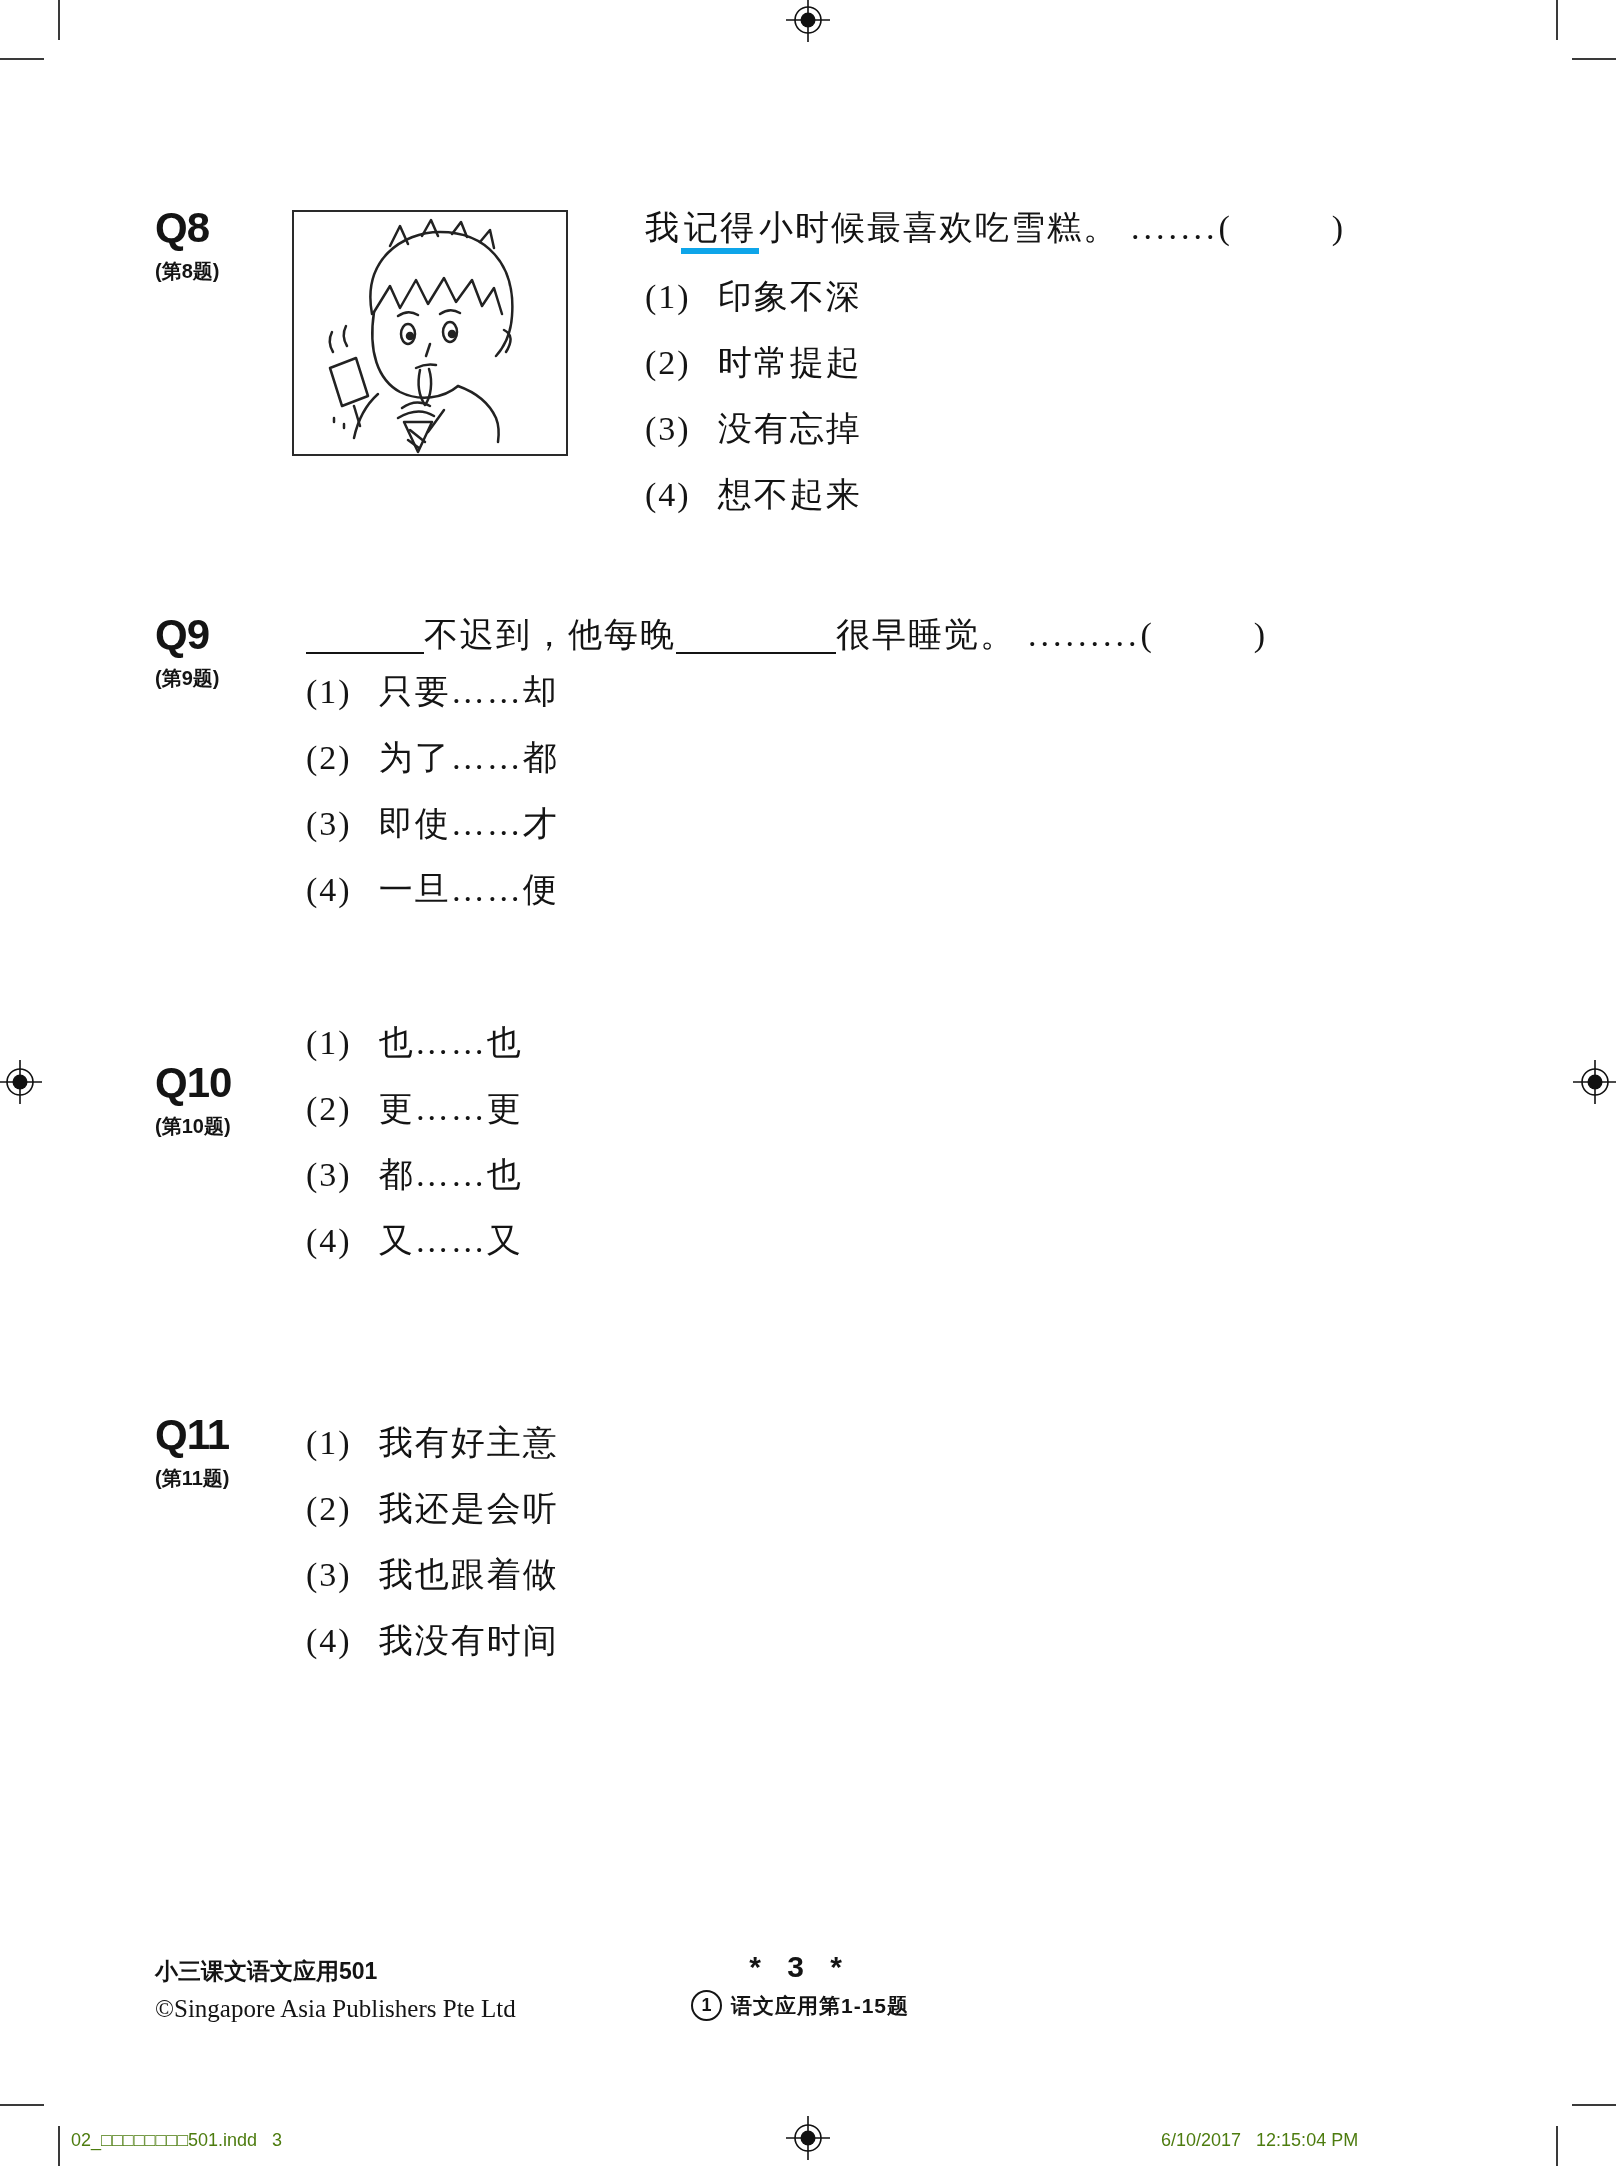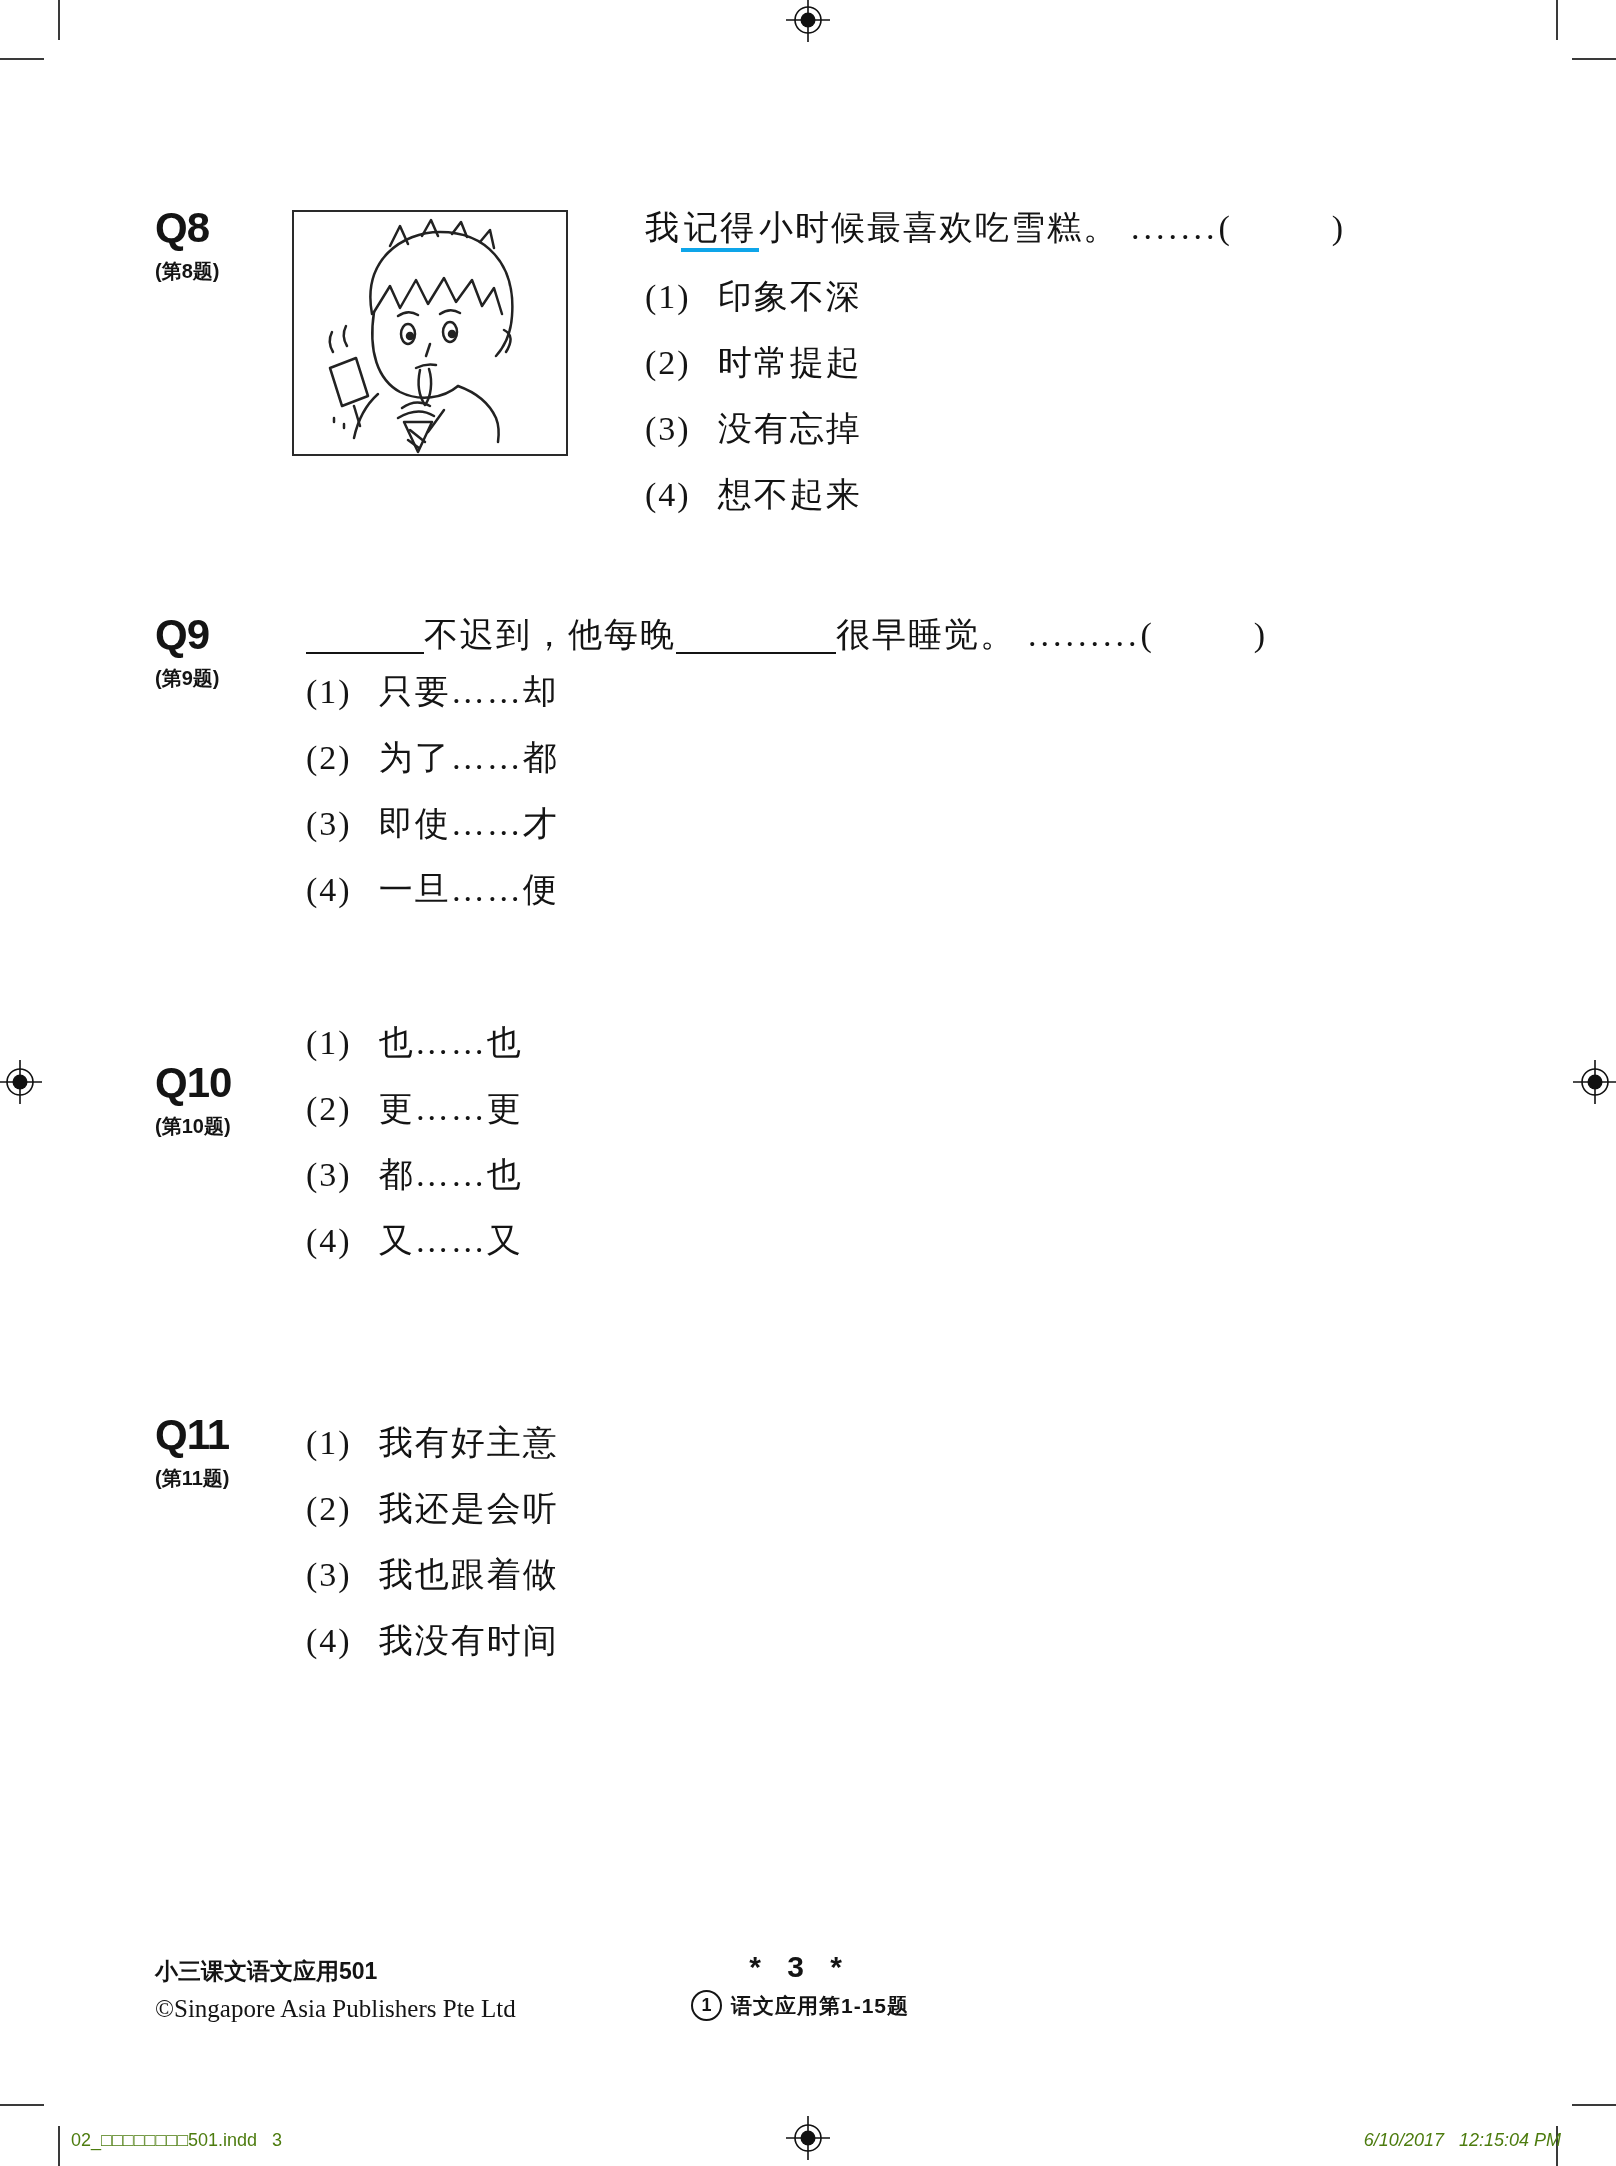--- a/index.html
+++ b/index.html
@@ -15,21 +15,21 @@
   .q-label{font-weight:bold;font-size:42px;letter-spacing:-1px;line-height:1;}
   .q-sub{font-weight:bold;font-size:20px;margin-top:9px;letter-spacing:0;}
   .qline{
     font-family:"Liberation Serif","DejaVu Serif",serif;
     font-size:34px;letter-spacing:2px;line-height:1.45;white-space:nowrap;
   }
   .opts{margin-top:12px;}
   .opt-row{height:66px;display:flex;align-items:center;
     font-family:"Liberation Serif","DejaVu Serif",serif;font-size:34px;letter-spacing:2px;}
   .opt-num{margin-right:27px;}
-  .ul{border-bottom:4px solid #0ea5e9;padding:0 3px 2px 3px;}
+  .ul{border-bottom:6px solid #0ea5e9;padding:0 3px 2px 3px;}
   .blank{display:inline-block;border-bottom:2.5px solid #141414;height:40px;vertical-align:-8px;}
   .dots{letter-spacing:4px;margin-left:12px;}
   .gap{display:inline-block;width:100px;}
   .qimage{border:2px solid #2a2a2a;background:#fff;}
   
   .footer-title{font-weight:bold;font-size:23px;}
   .footer-pub{font-family:"Liberation Serif","DejaVu Serif",serif;font-size:25px;margin-top:8px;}
   .page-marker{font-weight:bold;font-size:30px;letter-spacing:9px;text-align:center;}
   .badge-row{display:flex;align-items:center;justify-content:center;}
   .badge-circle{
@@ -242,13 +242,13 @@
 </div>
 <div class="abs" style="left:620px;top:1950px;width:360px;">
   <div class="page-marker">* 3 *</div>
   <div class="badge-row" style="margin-top:6px;">
     <span class="badge-circle">1</span>
     <span class="badge-label">语文应用第1-15题</span>
   </div>
 </div>
 
 <div class="abs print-info" style="left:60px;top:2130px;">02_□□□□□□□□501.indd   3</div>
-<div class="abs print-info" style="left:1150px;top:2130px;width:400px;text-align:right;font-style:italic;">6/10/2017   12:15:04 PM</div>
+<div class="abs print-info" style="left:1150px;top:2130px;width:400px;text-align:left;">6/10/2017   12:15:04 PM</div>
 
 </body></html>

